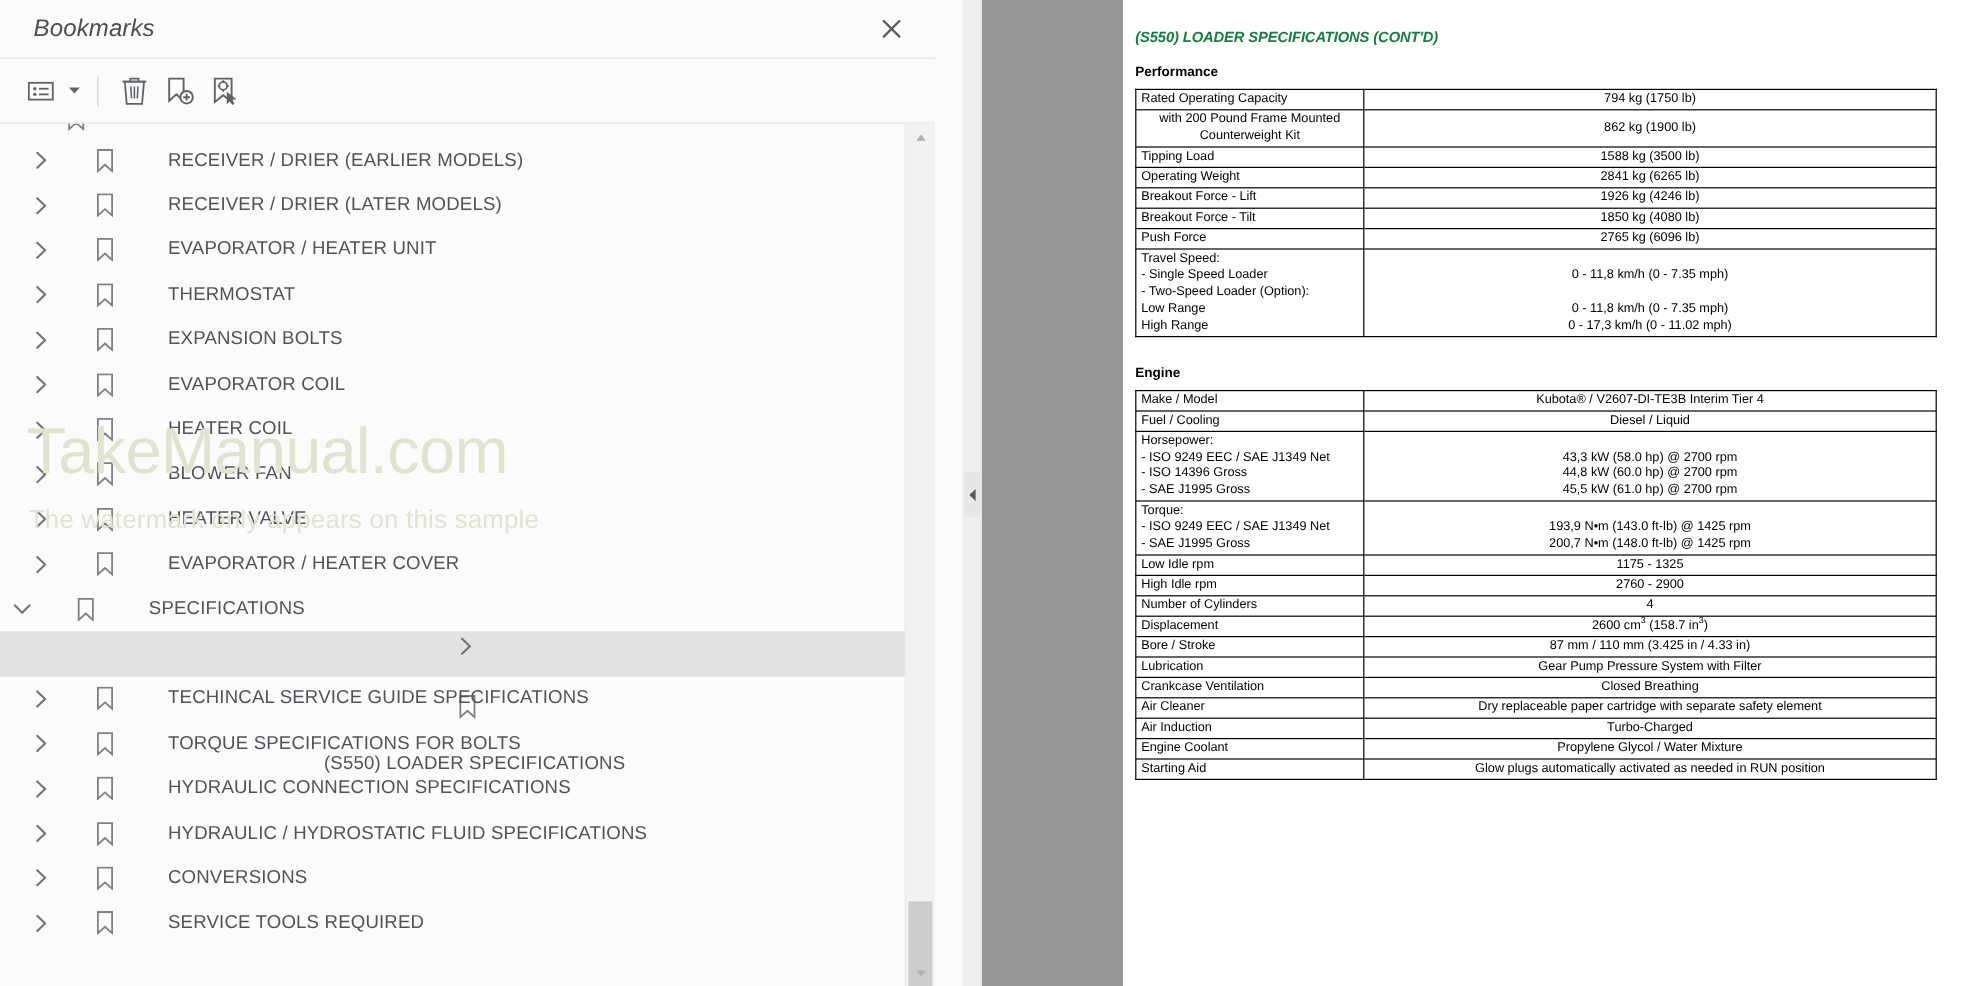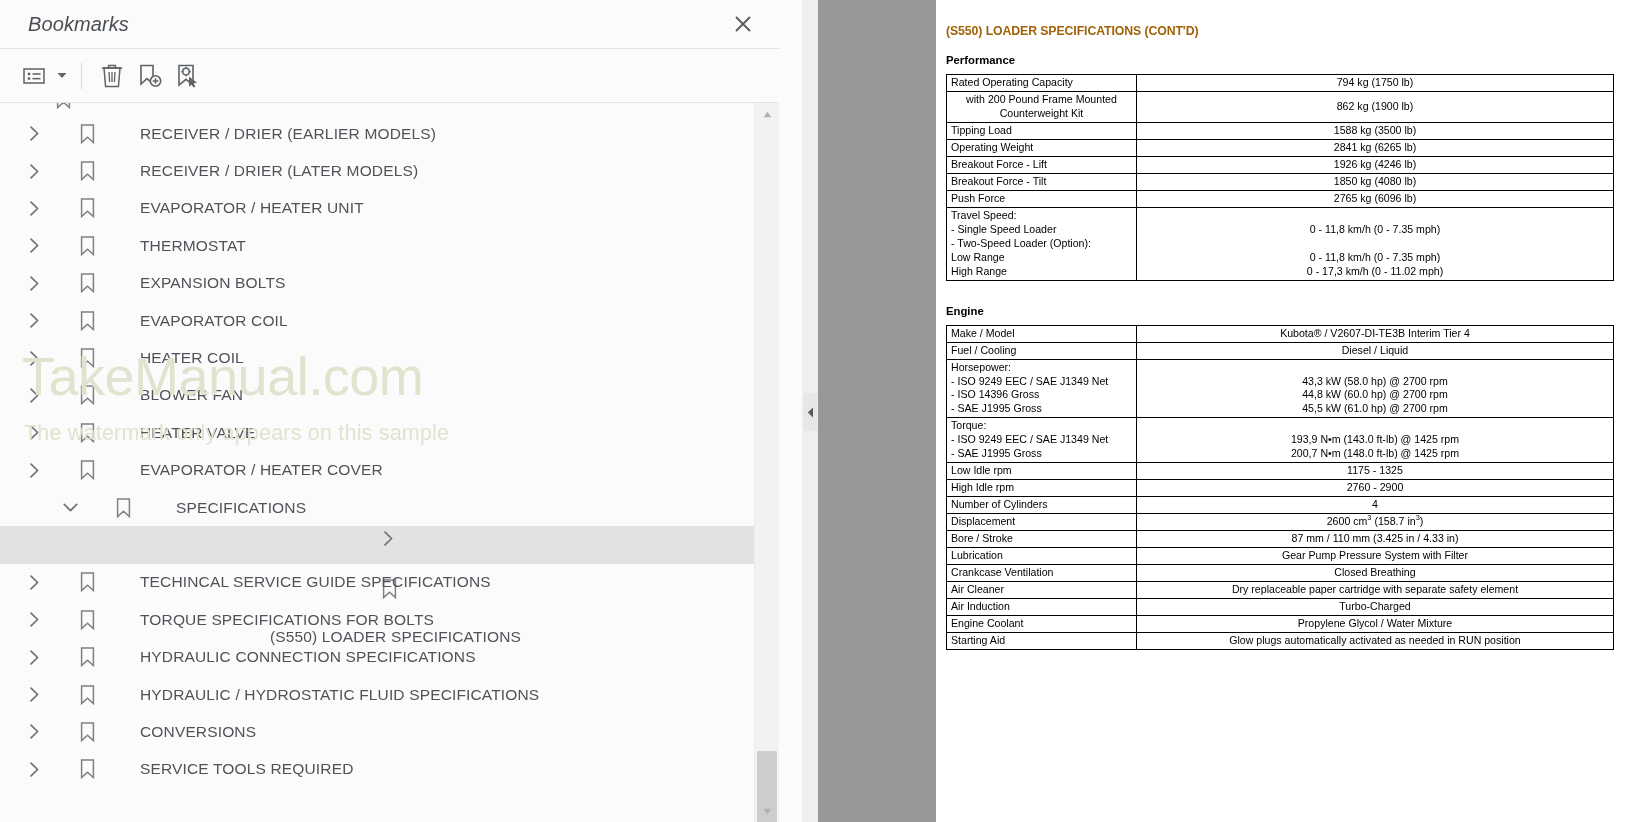--- a/index.html
+++ b/index.html
@@ -68,21 +68,21 @@
   .bm-partial{height:12px;position:relative;overflow:hidden;}
   .bm-partial .bk-ic{position:absolute;left:48px;top:-16px;}
 
   .bm-row{
     height:37.4px;display:flex;align-items:center;
     padding-left:22px;cursor:pointer;
     box-sizing:border-box;
     gap:26px;
   }
   .bm-row.selected{background:#e2e2e2;flex-direction:column;}
-  .bm-row.lvl0{padding-left:22px;margin-left:36px;}
+  .bm-row.lvl0{padding-left:6px;}
   .chev{
     width:24px;height:24px;display:flex;align-items:center;justify-content:center;
     flex:0 0 24px;cursor:pointer;
   }
   .bk-ic{
     width:26px;height:24px;display:flex;align-items:center;justify-content:center;
     flex:0 0 26px;margin-left:2px;
   }
   .bm-label{
     font-size:15.5px;color:#4f5358;letter-spacing:.15px;
@@ -116,21 +116,21 @@
   .pdf-area{
     flex:1;height:822px;background:#ffffff;position:relative;overflow:hidden;
   }
   .pdf-page{
     position:absolute;left:0;top:0;width:100%;height:822px;
     padding:24px 40px 0 10px;box-sizing:border-box;
     font-family:"Liberation Sans", sans-serif;
     color:#000;
   }
   .doc-title{
-    font-size:12.3px;font-weight:bold;color:#a16207;margin:0 0 16px 0;letter-spacing:-.1px;
+    font-size:12.3px;font-weight:bold;color:#15803d;margin:0 0 16px 0;letter-spacing:-.1px;font-style:italic;
   }
   .sec-head{
     font-size:11.3px;font-weight:bold;color:#000;margin:0 0 8px 0;
   }
   table.spec{
     border-collapse:collapse;width:668px;margin:0 12px 24px 0;
     table-layout:fixed;
     border:1.3px solid #000;
   }
   table.spec td{

